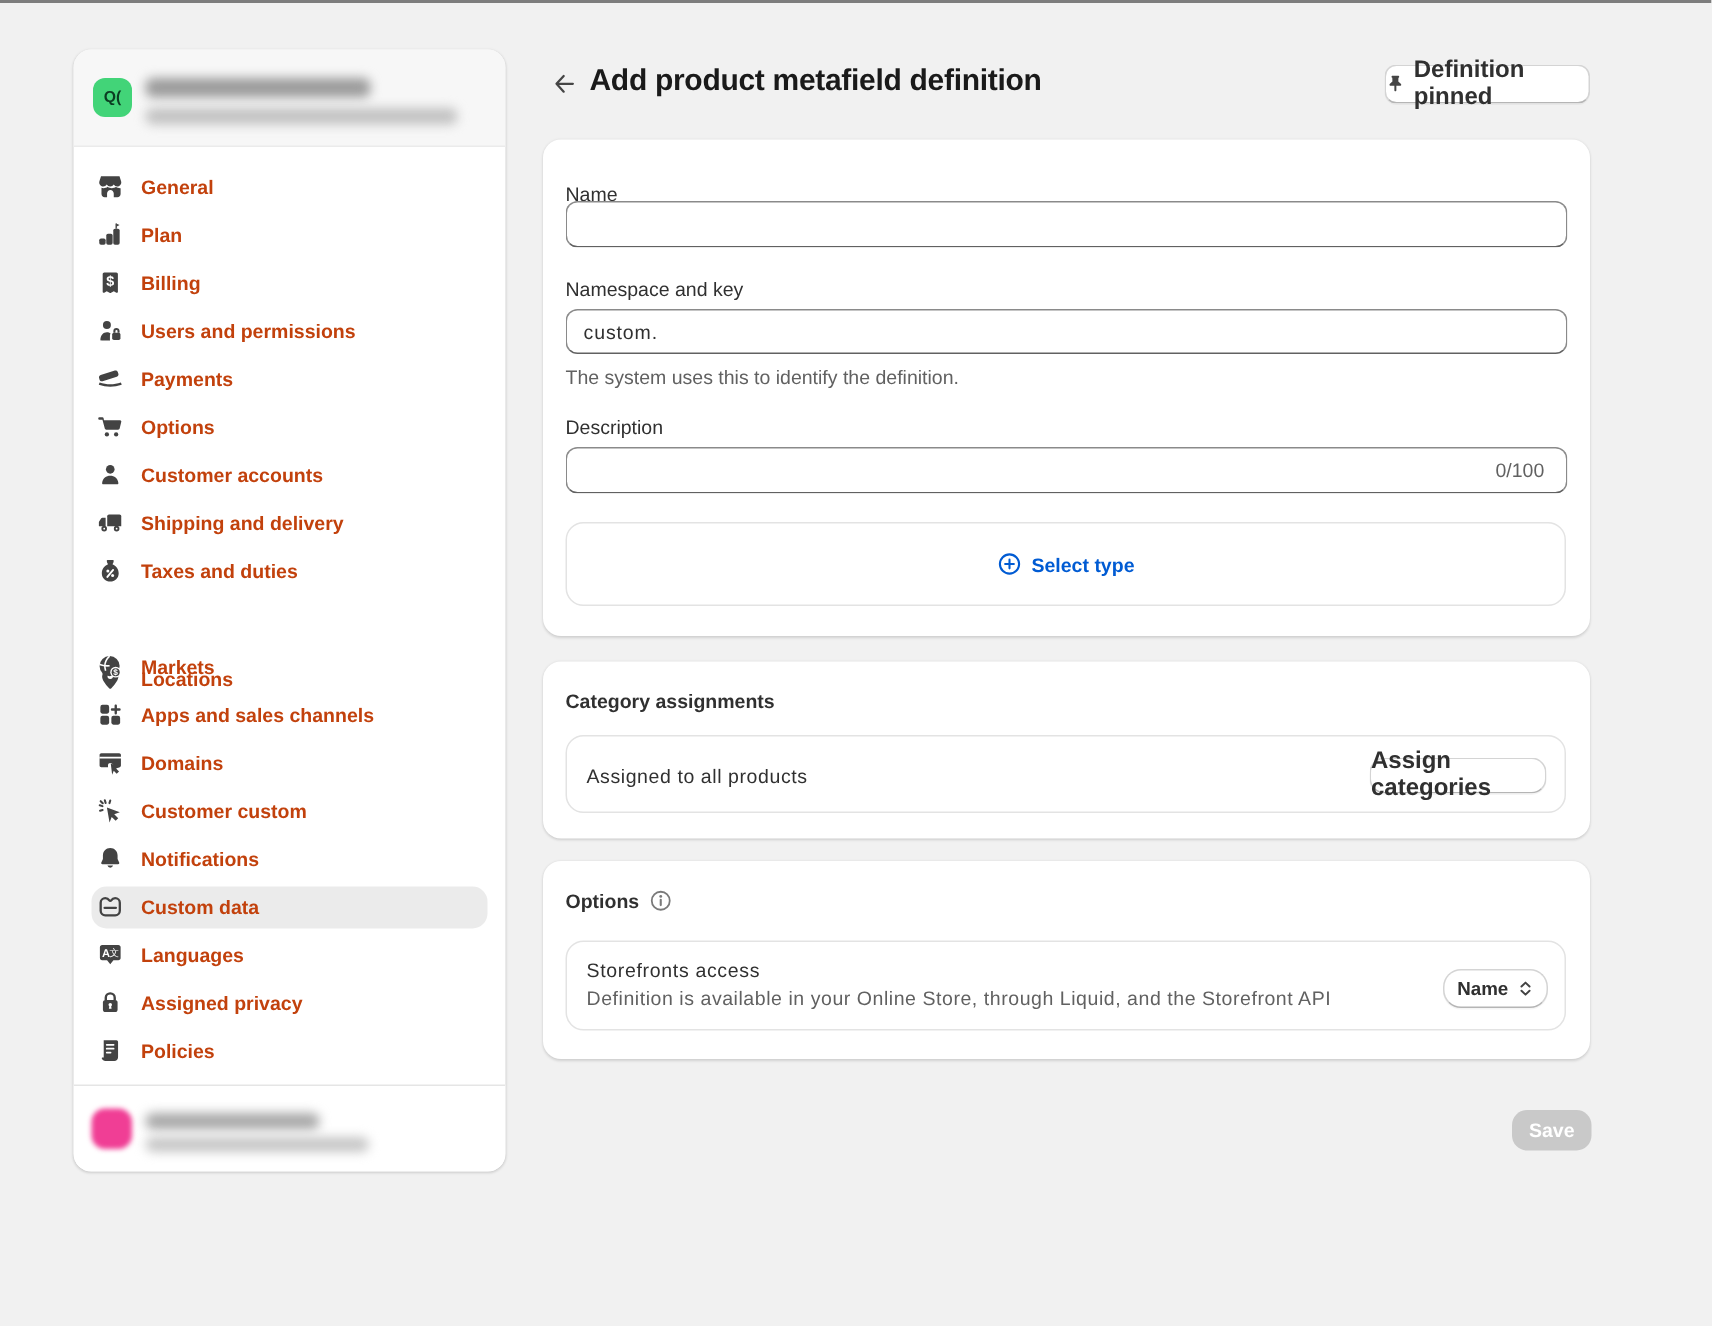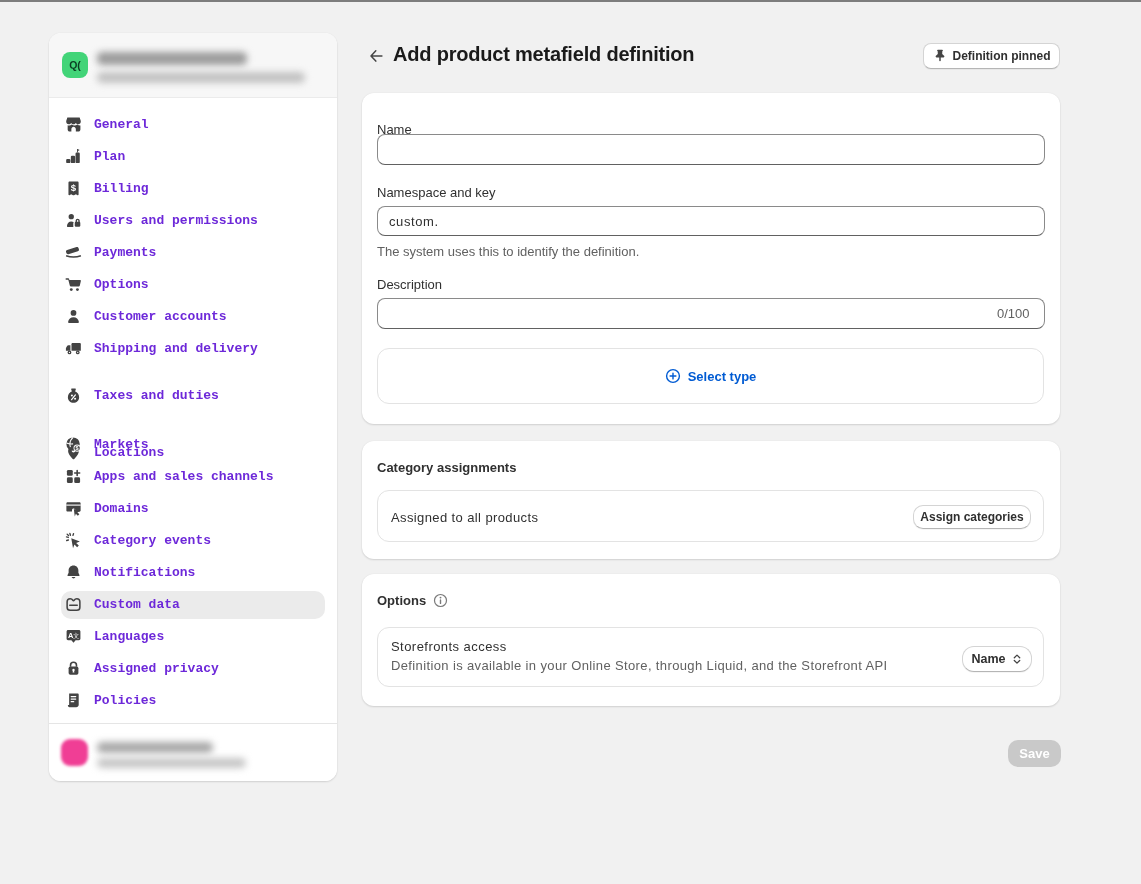--- a/index.html
+++ b/index.html
@@ -12,28 +12,28 @@
   
   .sidebar { left:49px; top:33px; width:288px; height:748px; overflow:hidden; }
   .sb-head { position:absolute; left:0; top:0; width:288px; height:65px; background:#f7f7f7; border-bottom:1px solid #ebebeb; }
   .sb-avatar { position:absolute; left:13px; top:19px; width:26px; height:26px; border-radius:8px; background:#42d478;
                color:#0b3d22; font-size:10.5px; font-weight:bold; text-align:center; line-height:26px; }
   .blurline { position:absolute; border-radius:5px; filter:blur(3.5px); }
   .sb-nav { position:absolute; left:0; top:65px; width:288px; }
   .nav-item { position:absolute; left:12px; width:264px; height:28px; border-radius:10px; }
   .nav-item.sel { background:#ebebeb; }
   .nav-item svg { position:absolute; left:4px; top:5px; width:17px; height:17px; }
-  .nav-item .lbl { position:absolute; left:33px; top:7px; font-size:13px; font-weight:600; color:#6d28d9; line-height:14px; white-space:nowrap;font-family:Liberation Mono, monospace; }
+  .nav-item .lbl { position:absolute; left:33px; top:7px; font-size:13px; font-weight:600; color:#c2410c; line-height:14px; white-space:nowrap; }
   .sb-foot { position:absolute; left:0; top:690px; width:288px; height:58px; background:#ffffff; border-top:1px solid #e5e5e5; }
   .sb-foot .sb-avatar { background:#f03e95; left:12px; top:15px; width:27px; height:27px; filter:blur(1.8px); border-radius:9px; }
   
   .title { position:absolute; left:393px; top:43px; font-size:20px; font-weight:bold; color:#1a1a1a; letter-spacing:-0.2px; }
   .backbtn { position:absolute; left:367px; top:48px; width:18px; height:18px; }
   .btn { position:absolute; background:#ffffff; border:1px solid #d4d4d4; border-bottom-color:#b5b5b5; border-radius:8px;
-         font-size:12px; font-weight:600; color:#303030; display:flex; align-items:center; justify-content:center;
+         font-size:16px; font-weight:600; color:#303030; display:flex; align-items:center; justify-content:center;
          box-shadow:0 1px 0 rgba(0,0,0,.04); }
   .label13 { position:absolute; font-size:13px; color:#303030; line-height:16px; }
   .bold13 { position:absolute; font-size:13px; font-weight:bold; color:#303030; line-height:16px; }
   .gray12 { position:absolute; font-size:13px; color:#616161; line-height:16px; }
   .gray13 { position:absolute; font-size:13px; color:#616161; line-height:16px; }
   .input { position:absolute; background:#ffffff; border:1px solid #8a8a8a; border-bottom-color:#616161; border-radius:8px; height:31px; }
   .inbox { position:absolute; background:#ffffff; border:1px solid #e3e3e3; border-radius:12px; }
 </style>
 </head>
 <body>
@@ -107,21 +107,21 @@
             <path d="M1.1 3.9c0-.6.5-1.1 1.1-1.1h6.6c.6 0 1.1.5 1.1 1.1v6.3H1.1V3.9z"></path>
             <path d="M10.9 4.9h2c.4 0 .77.2.97.53l1.1 1.75c.1.17.16.37.16.57v2.45h-4.23V4.9z"></path>
             <circle cx="4" cy="11.7" r="1.75"></circle>
             <circle cx="11.8" cy="11.7" r="1.75"></circle>
             <circle cx="4" cy="11.7" r=".55" fill="#ffffff"></circle>
             <circle cx="11.8" cy="11.7" r=".55" fill="#ffffff"></circle>
           </g>
         </svg>
         <span class="lbl">Shipping and delivery</span>
       </div>
-    <div class="nav-item" style="top:284px;">
+    <div class="nav-item" style="top:269px;">
         <svg width="16" height="16" viewBox="0 0 16 16" fill="#434343">
           <path d="M6.3 1.3h3.4c.3 0 .5.2.5.5 0 .8-.3 1.5-.8 2.1 2.3.9 3.9 3.1 3.9 5.7 0 3.2-2.4 5.2-5.3 5.2S2.7 12.8 2.7 9.6c0-2.6 1.6-4.8 3.9-5.7-.5-.6-.8-1.3-.8-2.1 0-.3.2-.5.5-.5z"></path>
           <circle cx="6.5" cy="8.1" r=".95" fill="#ffffff"></circle>
           <circle cx="9.5" cy="11" r=".95" fill="#ffffff"></circle>
           <path d="M9.8 7.5l-3.6 4.4" stroke="#ffffff" stroke-width="1.2" stroke-linecap="round"></path>
         </svg>
         <span class="lbl">Taxes and duties</span>
       </div>
     <div class="nav-item" style="top:301px;margin-top:40px;">
         <svg width="16" height="16" viewBox="0 0 16 16" fill="#434343">
@@ -162,21 +162,21 @@
         <svg width="16" height="16" viewBox="0 0 16 16" fill="#434343">
           <path d="M5.9 5.9l8.1 3-3.5 1.35 2.5 2.5-1.6 1.6-2.5-2.5L7.55 15.4z"></path>
           <g stroke="#434343" stroke-width="1.3" stroke-linecap="round" fill="none">
             <path d="M4.6 1.4l.5 1.7"></path>
             <path d="M1.4 4.6l1.7.5"></path>
             <path d="M2 2l1.3 1.3"></path>
             <path d="M8 1.6l-.5 1.6"></path>
             <path d="M1.6 8l1.6-.5"></path>
           </g>
         </svg>
-        <span class="lbl">Category events</span>
+        <span class="lbl">Customer custom</span>
       </div>
     <div class="nav-item" style="top:461px;">
         <svg width="16" height="16" viewBox="0 0 16 16" fill="#434343">
           <path d="M8 1.3c2.7 0 4.6 2 4.6 4.7v2.2l1 2.1c.25.5-.1 1.1-.7 1.1H3.1c-.6 0-.95-.6-.7-1.1l1-2.1V6C3.4 3.3 5.3 1.3 8 1.3z"></path>
           <path d="M6.2 12.3a1.9 1.9 0 0 0 3.6 0z"></path>
         </svg>
         <span class="lbl">Notifications</span>
       </div>
     <div class="nav-item sel" style="top:493px;">
         <svg width="16" height="16" viewBox="0 0 16 16">

